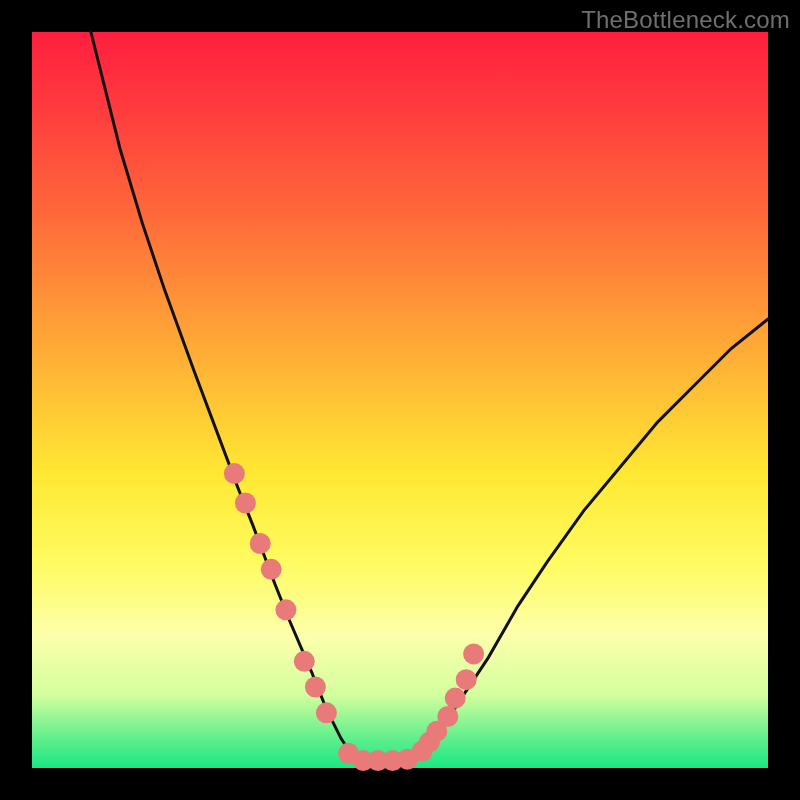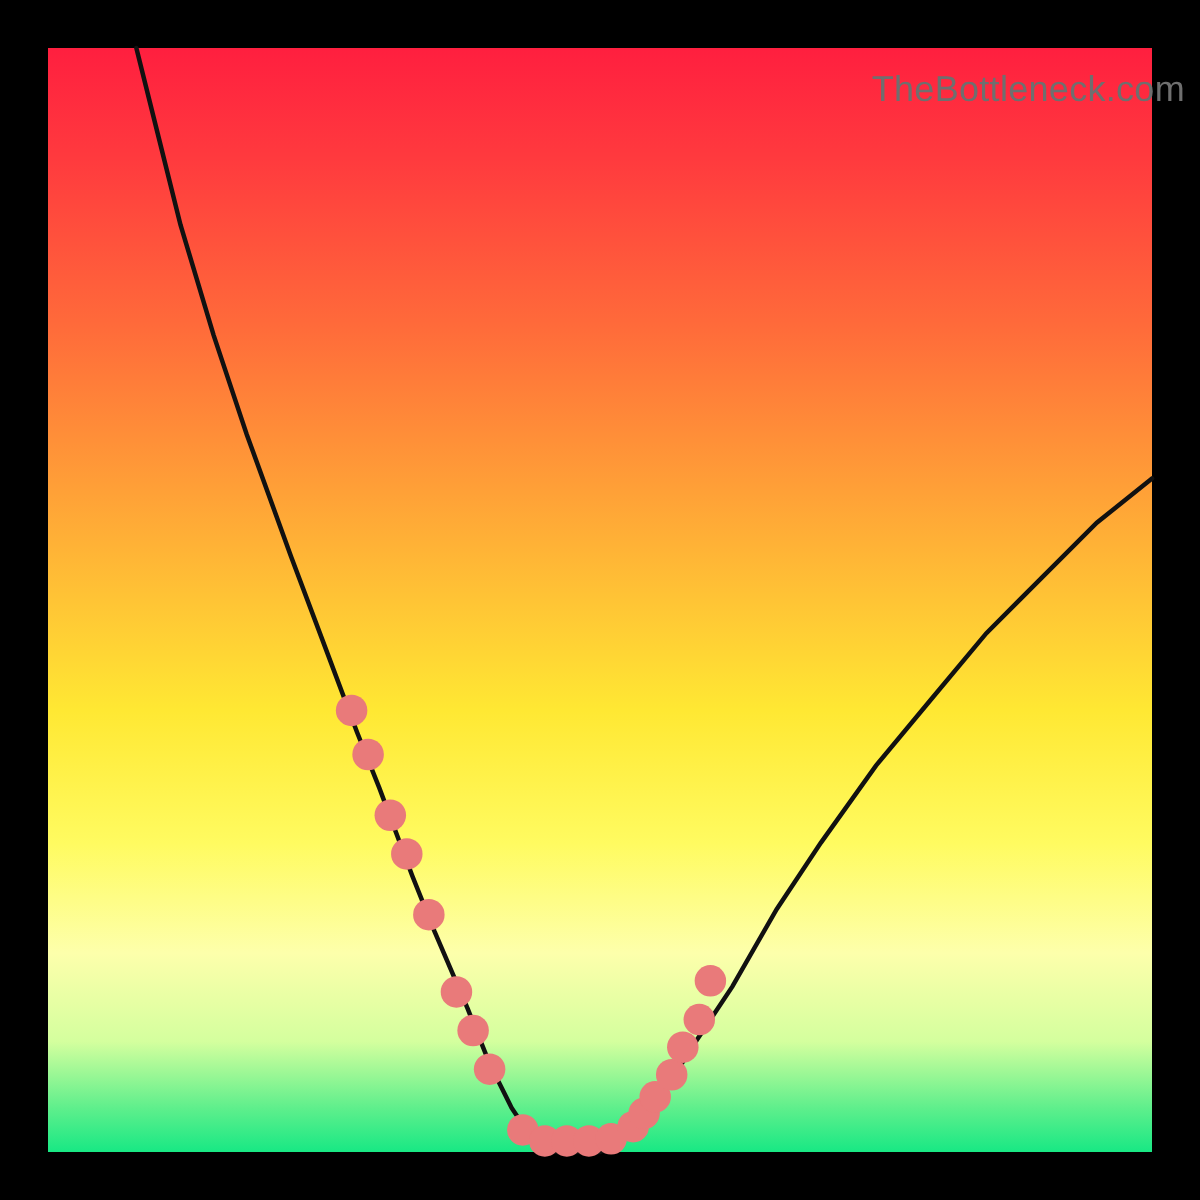--- a/index.html
+++ b/index.html
@@ -39,21 +39,20 @@
       #18e884 100%);
   }
   .watermark {
     position: absolute;
     top: 6px;
     right: 10px;
     color: #6f6f6f;
     font-size: 24px;
     font-weight: 500;
     letter-spacing: 0.2px;
-    margin-top: 40px;
   }
   svg.curve {
     position: absolute;
     left: 0;
     top: 0;
     width: 736px;
     height: 736px;
     overflow: visible;
   }
   .curve-path {

